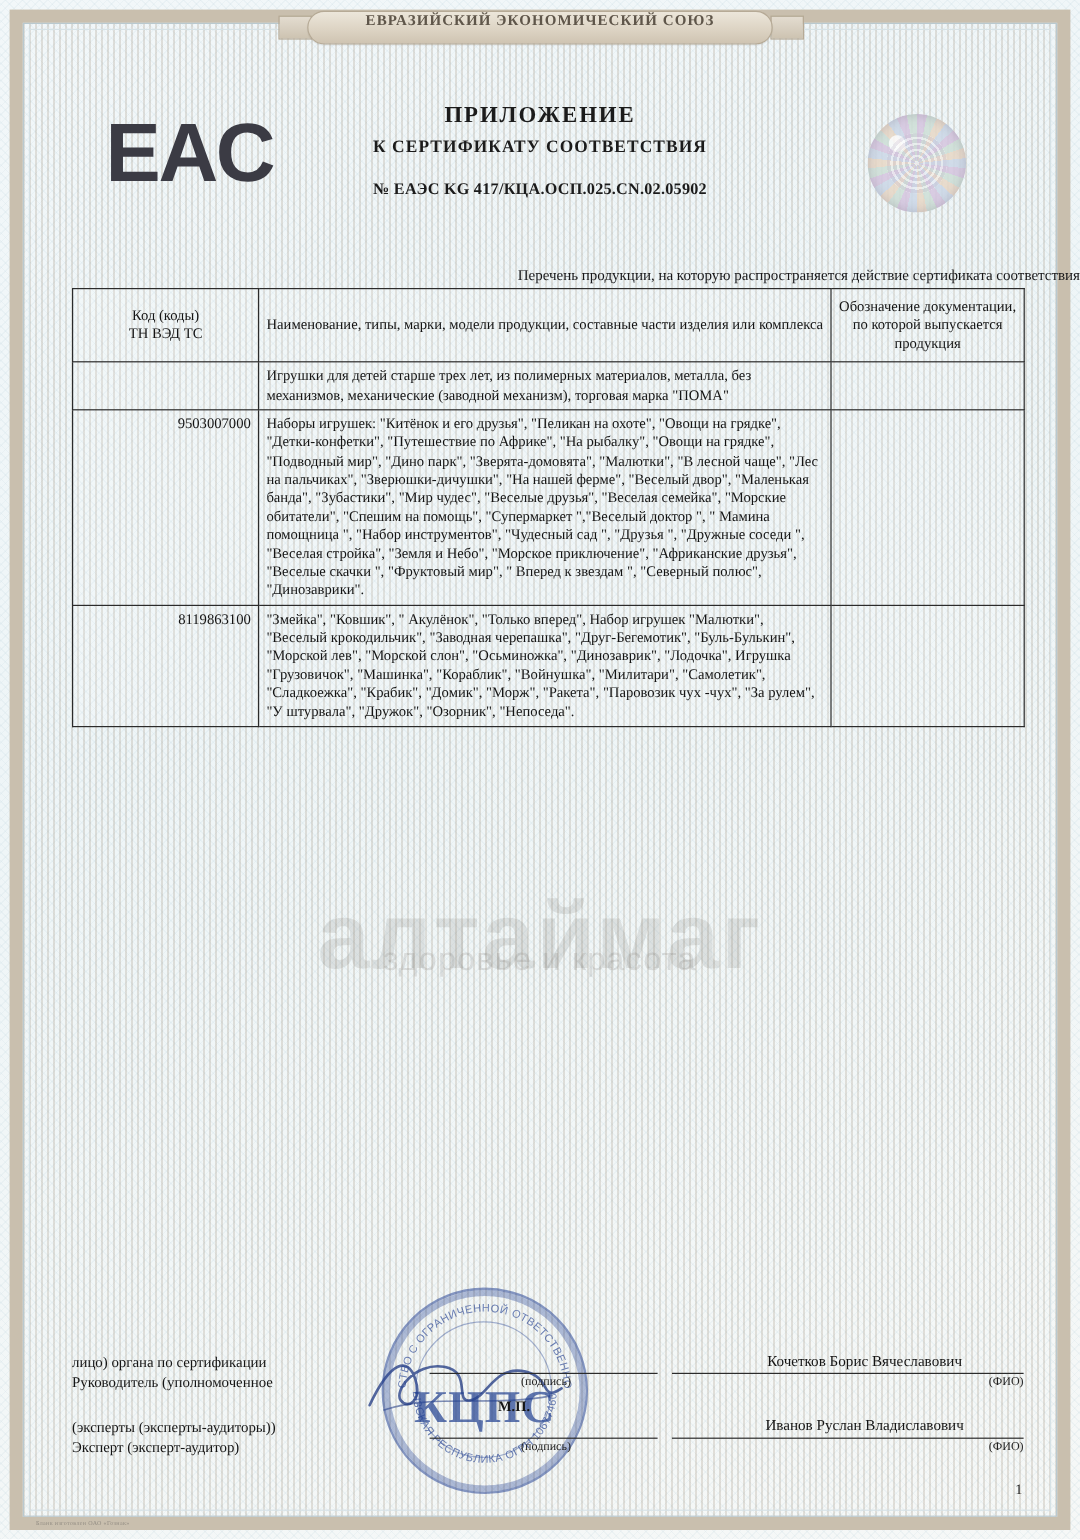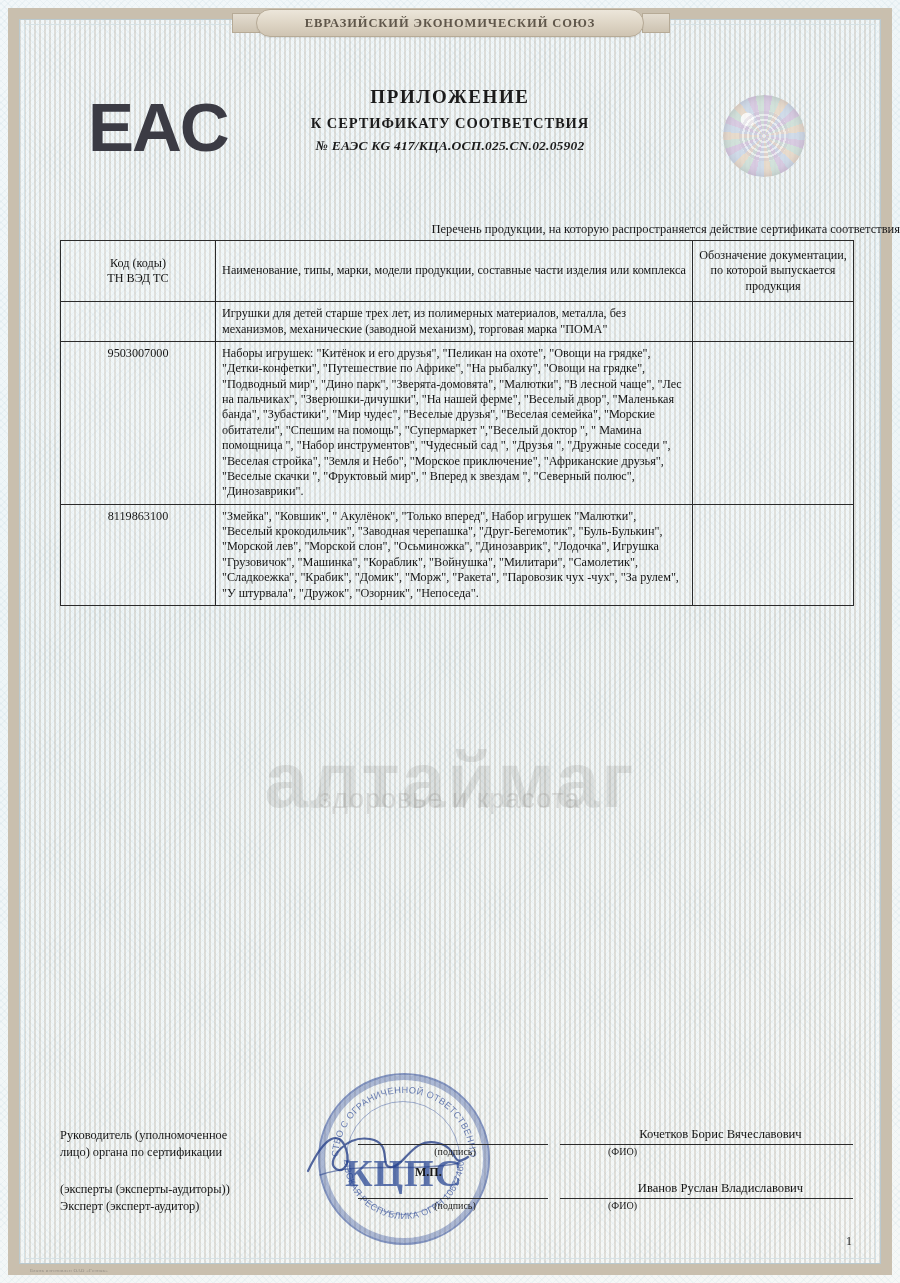--- a/index.html
+++ b/index.html
@@ -58,21 +58,21 @@
     position: absolute;
     left: 50%;
     transform: translateX(-50%);
     top: 9px;
     width: 386px;
     height: 26px;
     background: linear-gradient(180deg, #ece6da 0%, #ddd4c4 55%, #cfc4b2 100%);
     border: 1px solid #b6aa96;
     border-radius: 14px;
     display: flex;
-    align-items: center;
+    align-items: flex-start;
     justify-content: center;
     z-index: 6;
     box-shadow: 0 1px 1px rgba(0,0,0,0.08);
   }
   .top-banner span {
     font-family: "Liberation Serif", serif;
     font-size: 12.5px;
     font-weight: bold;
     letter-spacing: 0.9px;
     color: #5f564a;
@@ -149,23 +149,22 @@
     font-size: 14.5px;
     font-weight: bold;
     letter-spacing: 0.9px;
     margin-top: 7px;
     color: #1b1b1b;
   }
   .t-num {
     font-size: 13.5px;
     font-weight: bold;
     letter-spacing: 0.2px;
-    margin-top: 6px;
+    margin-top: 18px;
     color: #1b1b1b;
-    font-style: italic;
   }
 
   .series-line {
     position: absolute;
     left: 0; right: 0;
     top: 183px;
     text-align: center;
     font-size: 18px;
     font-weight: bold;
     letter-spacing: 0.6px;
@@ -202,21 +201,21 @@
   table.products th {
     text-align: center;
     font-weight: normal;
     vertical-align: middle;
     padding: 7px 6px;
   }
   col.c1 { width: 155px; }
   col.c2 { width: 477px; }
   col.c3 { width: 161px; }
 
-  .cell-code { text-align: center; white-space: nowrap; }
+  .cell-code { text-align: right; white-space: nowrap; }
   .cell-desc { text-align: left; margin-left: 38px; }
   .row-intro td { padding-top: 6px; padding-bottom: 8px; }
 
   
   .wm-main {
     position: absolute;
     left: 0; right: 0;
     top: 735px;
     text-align: center;
     font-family: "Liberation Sans", sans-serif;
@@ -298,21 +297,21 @@
   .sign-right .rline {
     position: absolute;
     left: 0; right: 0;
     top: 17px;
     border-bottom: 1px solid #2b2b2b;
   }
   .sign-right .fio {
     position: absolute;
     left: 0; right: 0;
     top: 19px;
-    text-align: left;
+    text-align: right;
     font-size: 10px;
     color: #222;
     padding-left: 48px;
   }
   .mp {
     position: absolute;
     left: 355px;
     top: 46px;
     font-size: 12px;
     font-weight: bold;
@@ -468,22 +467,22 @@
       <text>
         <textPath href="#arcBottom" startOffset="50%" text-anchor="middle">КЫРГЫЗСКАЯ РЕСПУБЛИКА  ОГРН 1067746000000</textPath>
       </text>
     </svg>
     <div class="center-text">КЦПС</div>
   </div>
 
   <div class="sign-area">
     <div class="sign-row r1">
       <div class="sign-left">
+        <div>лицо) органа по сертификации</div>
         <div>Руководитель (уполномоченное</div>
-        <div>лицо) органа по сертификации</div>
       </div>
       <div class="sign-mid">
         <div class="sign-line"></div>
         <div class="sign-cap">(подпись)</div>
       </div>
       <div class="sign-right">
         <div class="name">Кочетков Борис Вячеславович</div>
         <div class="rline"></div>
         <div class="fio">(ФИО)</div>
       </div>

